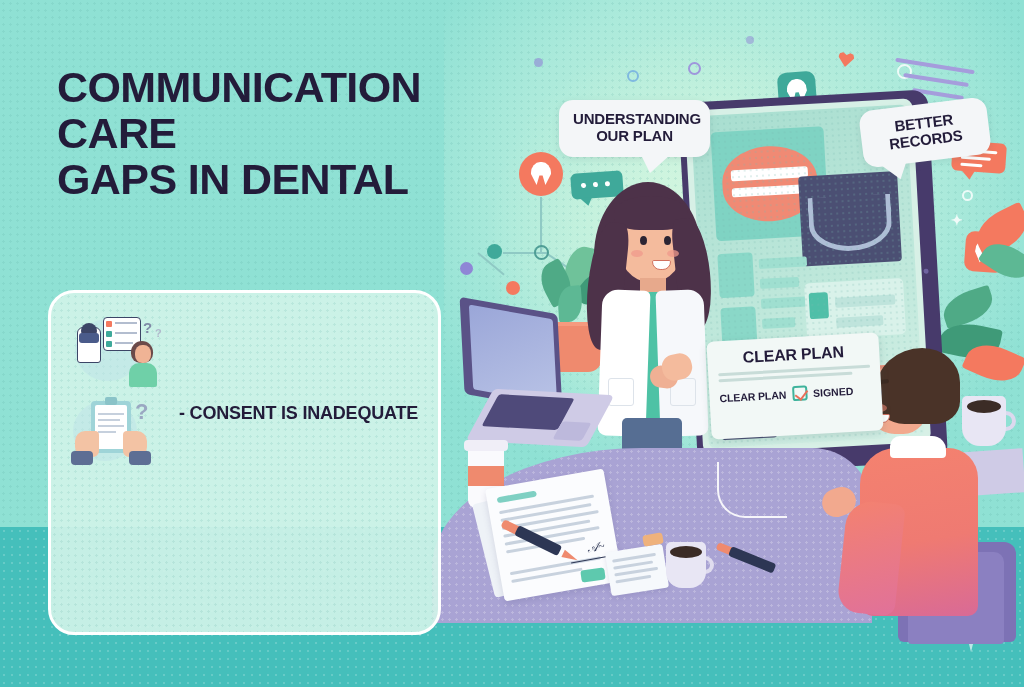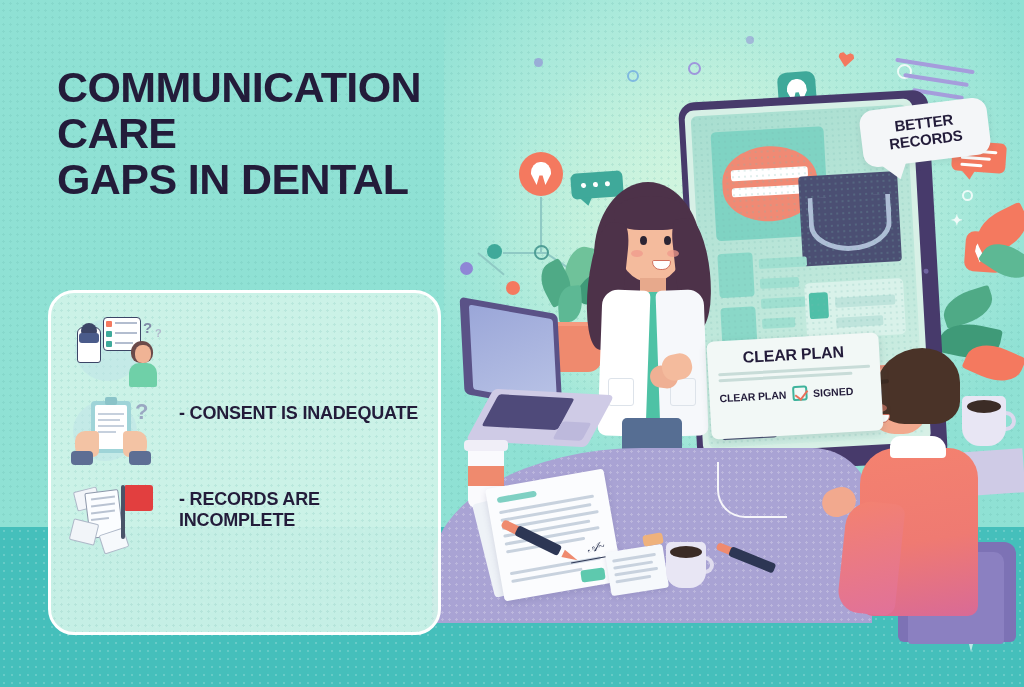--- a/index.html
+++ b/index.html
@@ -683,20 +683,21 @@
     <div class="plan-title">CLEAR PLAN</div>
     <div class="plan-rule"></div>
     <div class="plan-rule" style="width:88%"></div>
     <div class="plan-foot">
       <span class="plan-foot-label">CLEAR PLAN</span>
       <span class="plan-check"></span>
       <span class="plan-signed">SIGNED</span>
     </div>
   </div>
 
+  <div class="bubble" id="bubble-left">UNDERSTANDING OUR PLAN</div>
   <div class="bubble" id="bubble-right">BETTER RECORDS</div>
 
   <div class="title">
     <span>COMMUNICATION</span>
     <span>CARE</span>
     <span>GAPS IN DENTAL</span>
   </div>
 
   <div class="card">
     <div class="card-dots"></div>
@@ -735,31 +736,16 @@
         <div class="ic" style="left:6px;top:34px;width:24px;height:26px;background:#f3c3a4;border-radius:10px 4px 6px 10px;"></div>
         <div class="ic" style="left:54px;top:34px;width:24px;height:26px;background:#f3c3a4;border-radius:4px 10px 10px 6px;"></div>
         <div class="ic" style="left:2px;top:54px;width:22px;height:14px;background:#5d6e94;border-radius:4px;"></div>
         <div class="ic" style="left:60px;top:54px;width:22px;height:14px;background:#5d6e94;border-radius:4px;"></div>
         <div class="ic" style="left:66px;top:2px;font-size:22px;font-weight:bold;color:#9aa8c2;">?</div>
       </div>
       <div class="bullet-text">- CONSENT IS INADEQUATE</div>
     </div>
 
 
-    <div class="bullet">
-      <div class="bullet-icon">
-        <div class="ic" style="left:6px;top:6px;width:24px;height:20px;background:#f2f5f9;border:1.2px solid #aeb8c8;border-radius:2px;transform:rotate(-14deg);"></div>
-        <div class="ic" style="left:18px;top:8px;width:34px;height:46px;background:#fbfdff;border:1.3px solid #8d98ab;border-radius:2px;transform:rotate(-7deg);"></div>
-        <div class="ic" style="left:22px;top:14px;width:24px;height:2px;background:#b9c3d2;transform:rotate(-7deg);"></div>
-        <div class="ic" style="left:22px;top:21px;width:24px;height:2px;background:#b9c3d2;transform:rotate(-7deg);"></div>
-        <div class="ic" style="left:22px;top:28px;width:24px;height:2px;background:#b9c3d2;transform:rotate(-7deg);"></div>
-        <div class="ic" style="left:22px;top:35px;width:18px;height:2px;background:#b9c3d2;transform:rotate(-7deg);"></div>
-        <div class="ic" style="left:2px;top:38px;width:26px;height:22px;background:#f2f5f9;border:1.2px solid #aeb8c8;border-radius:2px;transform:rotate(14deg);"></div>
-        <div class="ic" style="left:32px;top:48px;width:26px;height:20px;background:#f6f9fc;border:1.2px solid #aeb8c8;border-radius:2px;transform:rotate(-18deg);"></div>
-        <div class="ic" style="left:52px;top:2px;width:4px;height:54px;background:#4a5368;border-radius:2px;"></div>
-        <div class="ic" style="left:56px;top:2px;width:28px;height:26px;background:#e23f3f;border-radius:1px 3px 3px 1px;"></div>
-      </div>
-      <div class="bullet-text">- RECORDS ARE INCOMPLETE</div>
-    </div>
 
   </div>
 
 </div>
 
 </body></html>

